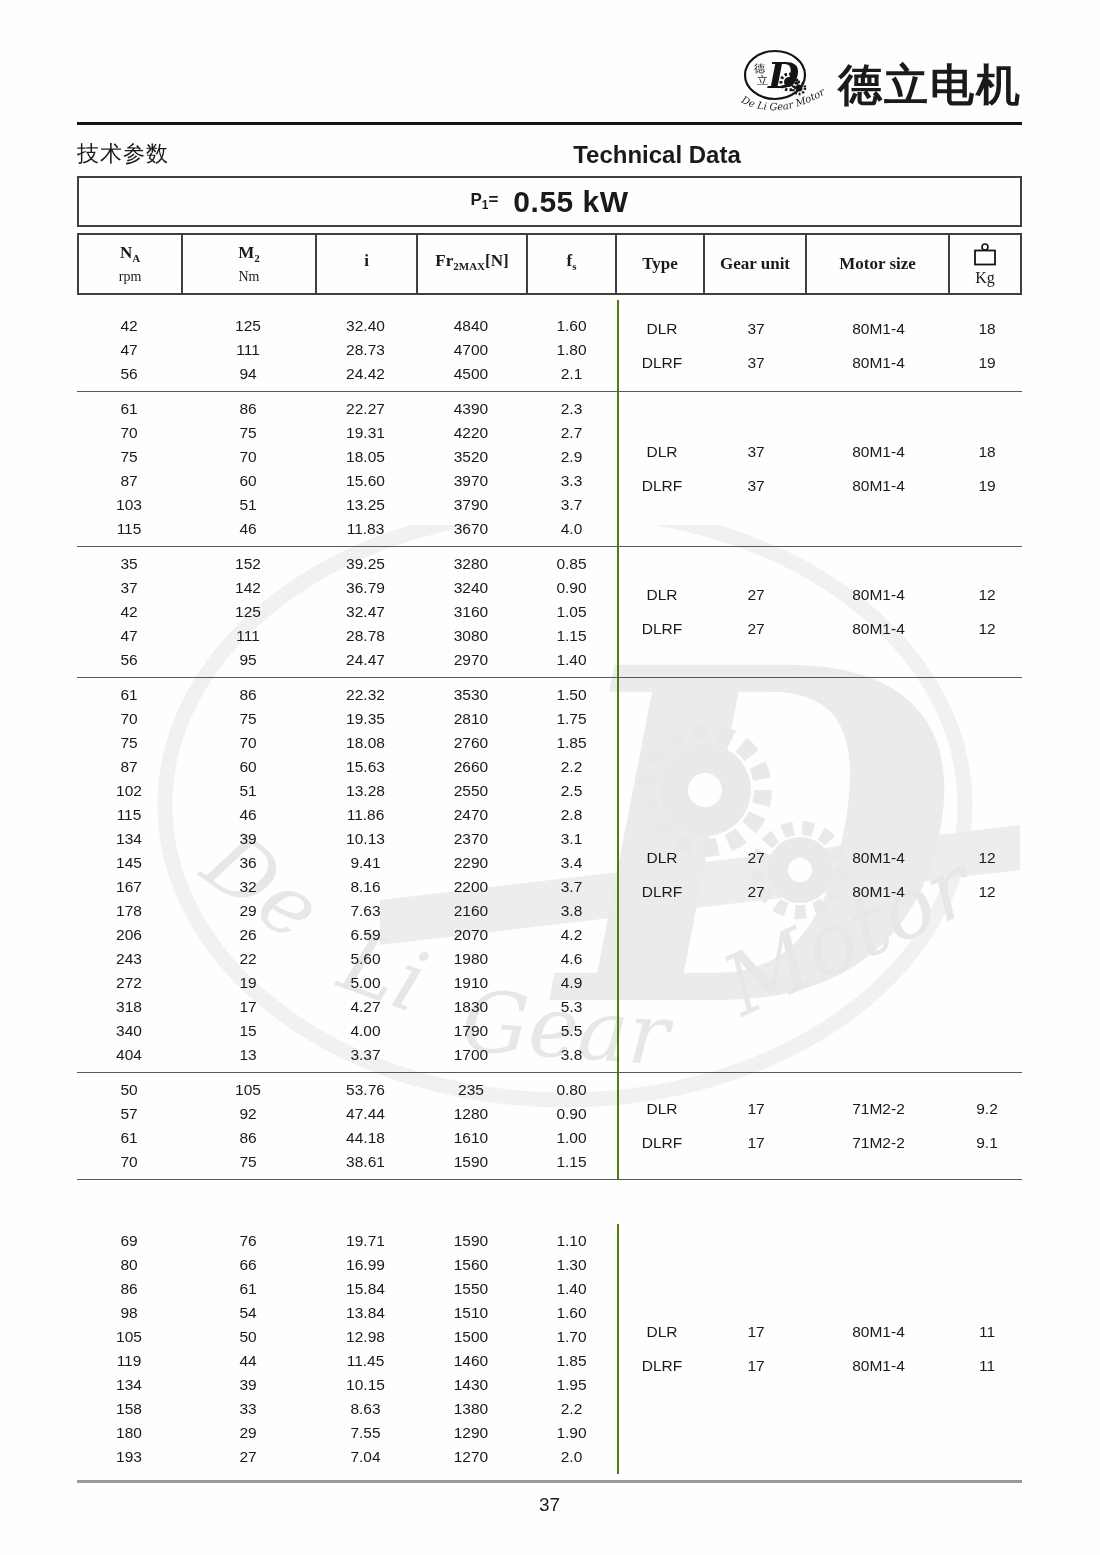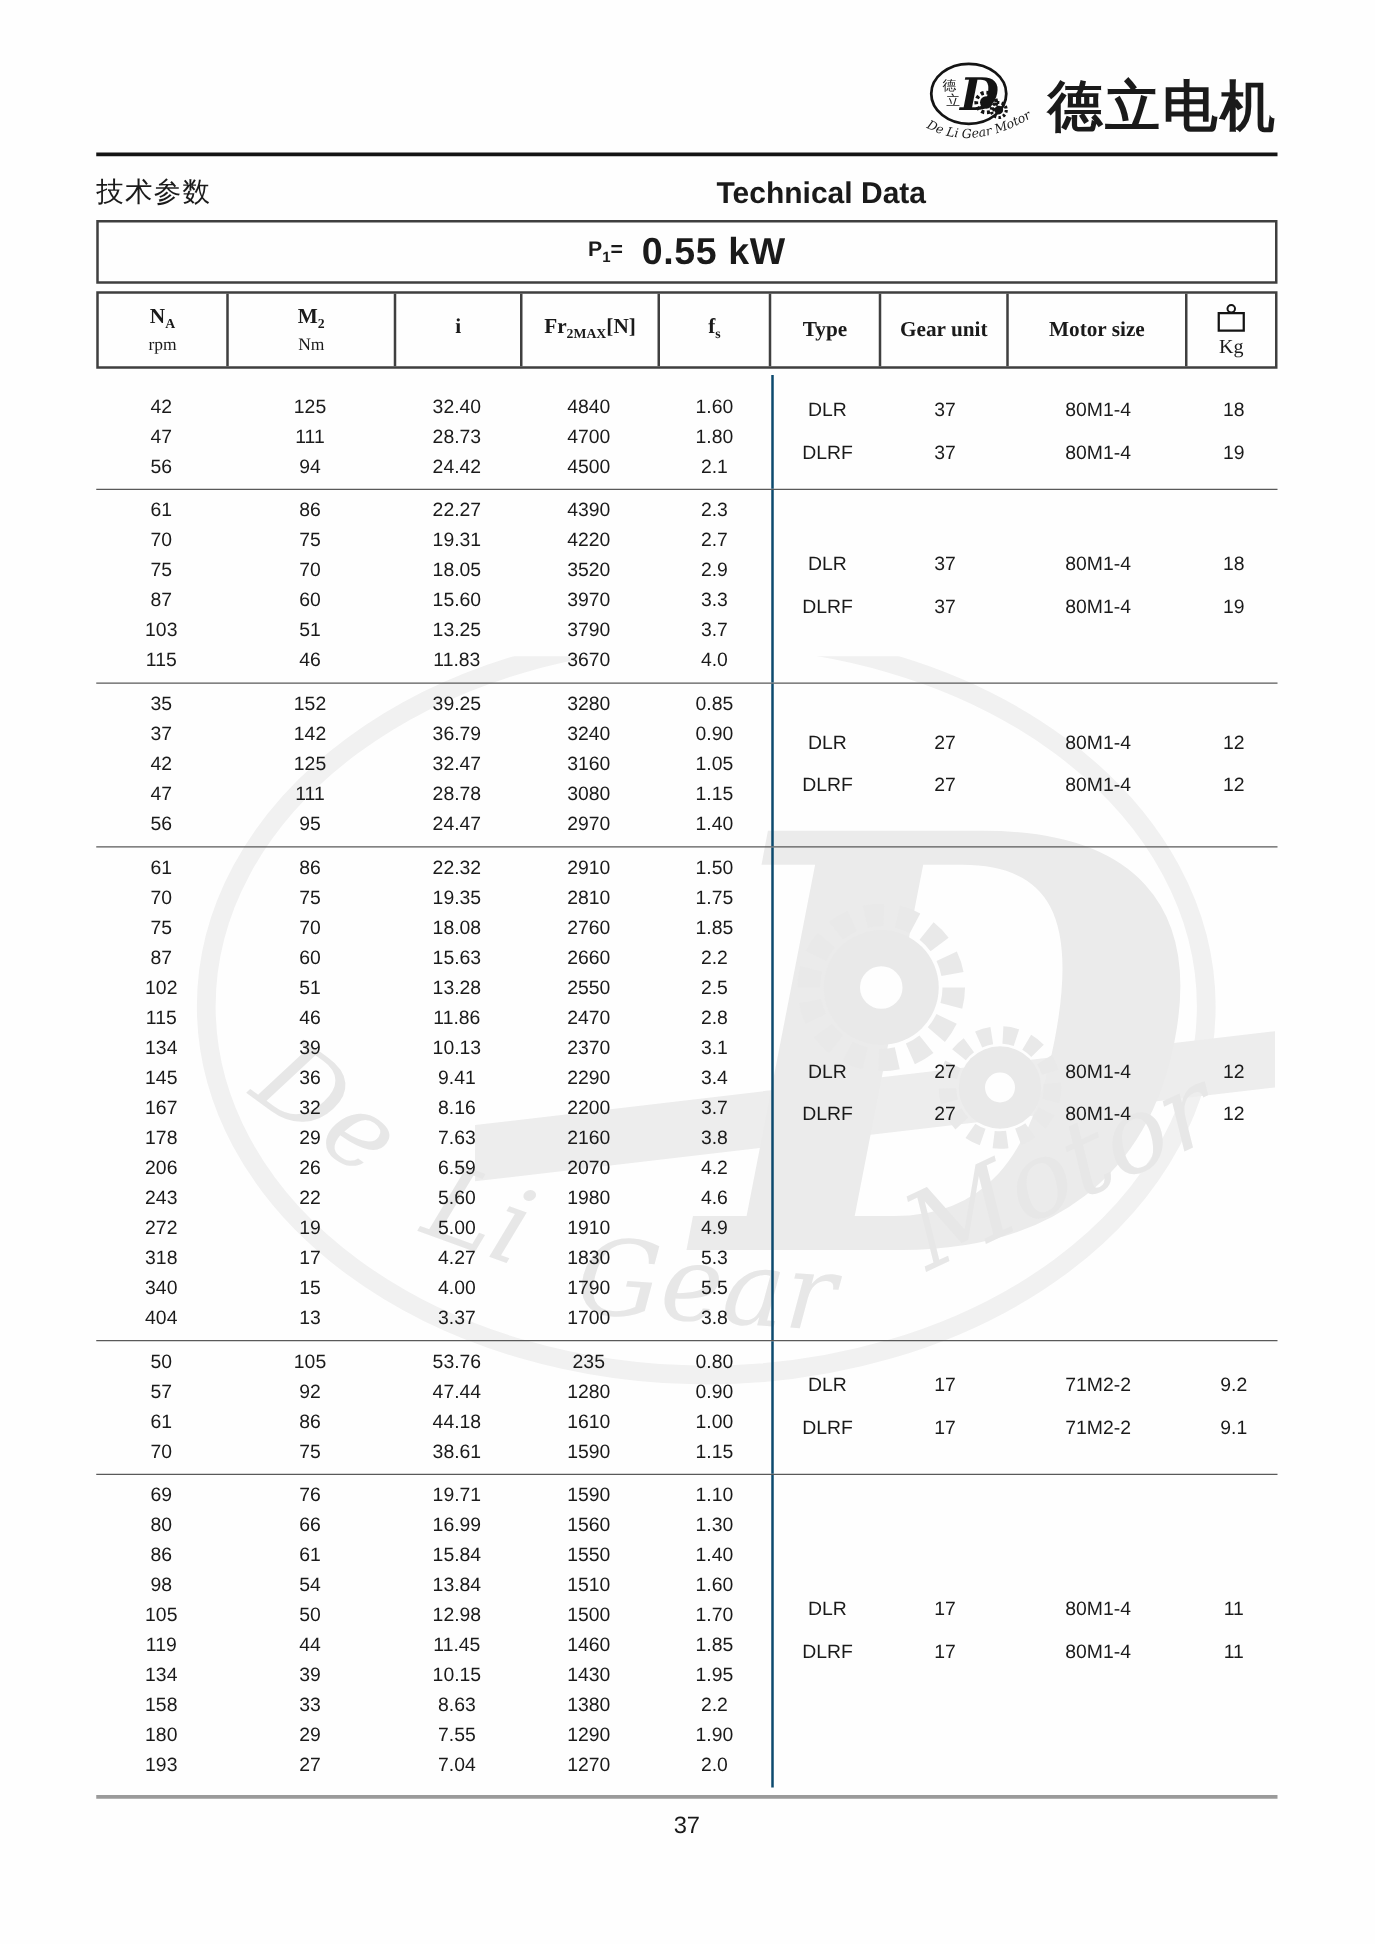--- a/index.html
+++ b/index.html
@@ -36,26 +36,26 @@
   .hcell { border-right:2px solid #3f3f3f; display:flex; flex-direction:column; align-items:center; justify-content:center; }
   .hcell:last-child { border-right:none; }
   .h-main { font-size:17px; font-weight:bold; line-height:20px; }
   .h-main sub { font-size:11px; }
   .h-unit { font-size:14px; line-height:16px; }
   .h-main:empty, .h-unit:empty { display:none; }
   .kg-label { font-size:16px; line-height:17px; }
   
   .data-area { position:absolute; left:77px; top:300px; width:945px; z-index:1; }
   .group { display:flex; border-bottom:1px solid #595959; }
-  .group.last { border-bottom:none; }
+  .group.last { border-bottom:none;margin-top:44px; }
   .g-left { width:540px; padding:5px 0; }
   .group.first .g-left { padding-top:14px; }
   .g-row { display:grid; grid-template-columns:104px 134px 101px 110px 91px; height:24px; line-height:24px; }
   .g-cell { text-align:center; font-size:15.5px; }
-  .g-right { width:405px; border-left:2px solid #0c4a6e; display:flex; align-items:center; }
+  .g-right { width:405px; border-left:2px solid #4d7c0f; display:flex; align-items:center; }
   .ann { width:100%; }
   .ann-row { display:grid; grid-template-columns:86px 102px 143px 74px; height:34px; line-height:34px; }
   .ann-cell { text-align:center; font-size:15.5px; }
   .bottom-rule { height:3px; background:#9a9a9a; margin-top:6px; }
   .page-num { text-align:center; font-size:19px; margin-top:11px; }
 </style>
 </head>
 <body>
 
 <div class="page">
@@ -307,21 +307,21 @@
               </div>
             </div>
           </div>
         </div>
         <div class="group">
           <div class="g-left">
             <div class="g-row">
               <div class="g-cell">61</div>
               <div class="g-cell">86</div>
               <div class="g-cell">22.32</div>
-              <div class="g-cell">2910</div>
+              <div class="g-cell">3530</div>
               <div class="g-cell">1.50</div>
             </div>
             <div class="g-row">
               <div class="g-cell">70</div>
               <div class="g-cell">75</div>
               <div class="g-cell">19.35</div>
               <div class="g-cell">2810</div>
               <div class="g-cell">1.75</div>
             </div>
             <div class="g-row">

